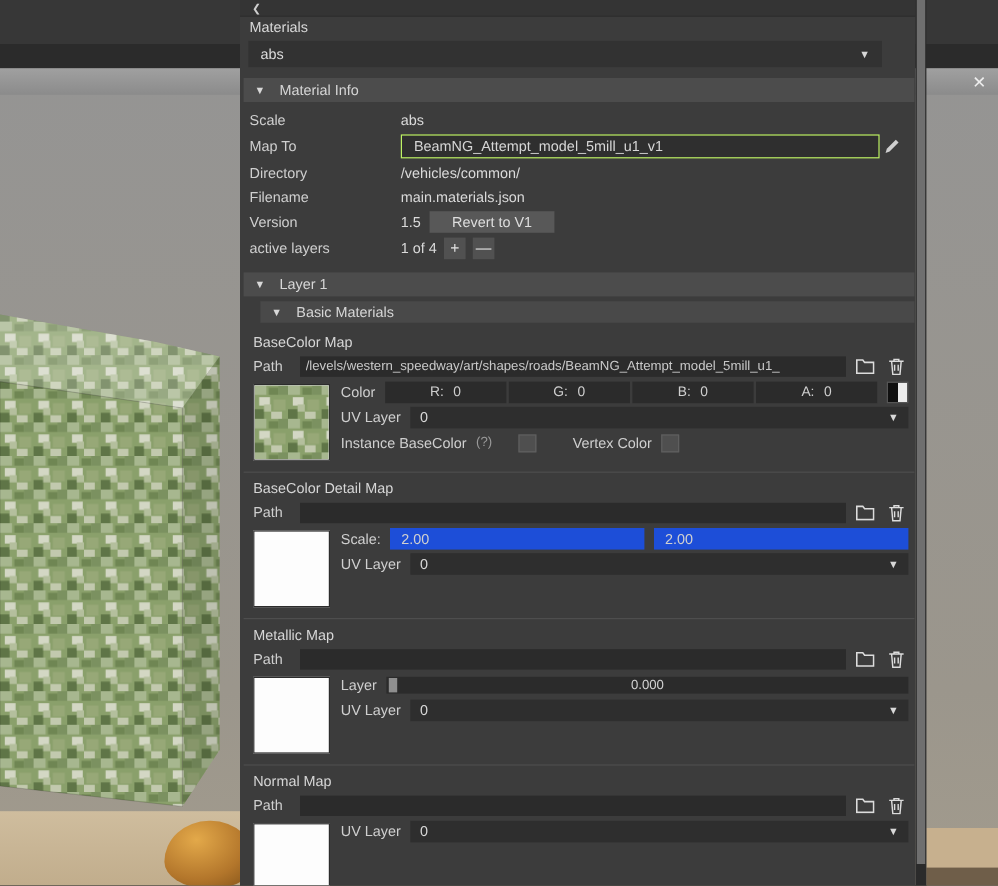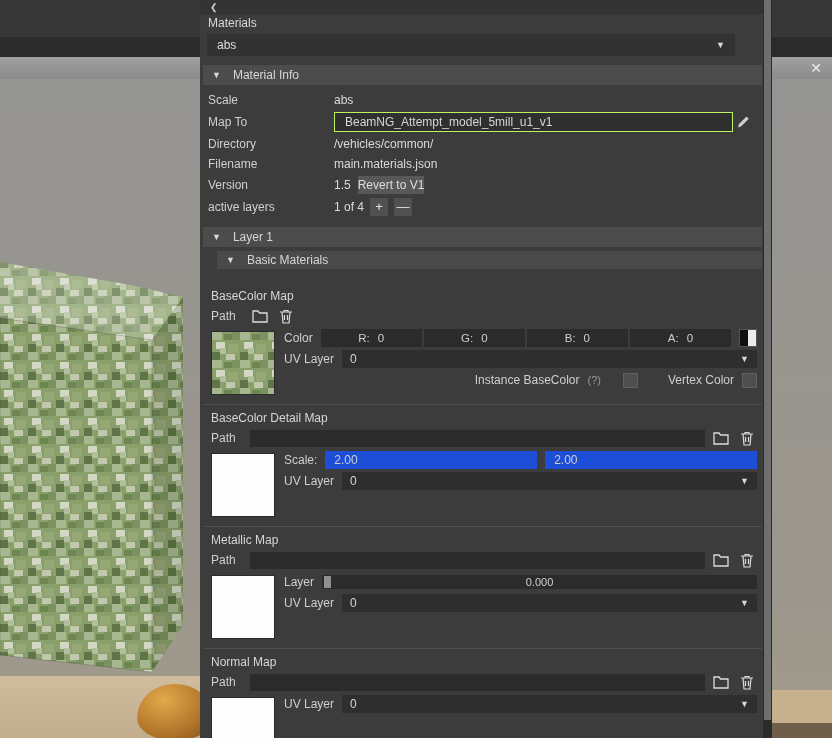--- a/index.html
+++ b/index.html
@@ -43,37 +43,37 @@
   .info-rows{margin-top:5px;margin-bottom:9px;}
   .info-row{display:flex;align-items:center;padding:0 10px 0 8px;height:20px;}
   .info-row.tall{height:24px;}
   .lbl{width:126px;flex:none;color:#cfcfcf;}
   .val{color:#dadada;}
   .mapto-input{flex:1;height:18px;background:#2f2f2f;border:1px solid #bef264;color:#d6d6d6;
                font-family:inherit;font-size:12px;padding:0 10px;min-width:0;}
   .icon-btn{width:20px;height:20px;flex:none;display:flex;align-items:center;
             justify-content:center;cursor:pointer;}
   .btn{height:18px;background:#585858;border:none;color:#dedede;font-family:inherit;
-       font-size:12px;padding:0 0;margin-left:7px;cursor:pointer;}
+       font-size:12px;padding:0 19px;margin-left:7px;cursor:pointer;}
   .sq-btn{width:18px;height:18px;background:#515151;border:none;color:#e2e2e2;font-size:13px;
           line-height:16px;margin-left:6px;cursor:pointer;display:flex;align-items:center;
           justify-content:center;font-family:inherit;}
 
   .map-section{padding:4px 5px 9px 8px;margin:0 1px 0 3px;border-top:1px solid #4e4e4e;}
-  .map-section.first{border-top:none;margin-top:14px;}
+  .map-section.first{border-top:none;margin-top:3px;}
   .map-title{height:18px;line-height:18px;color:#d6d6d6;}
   .path-row{display:flex;align-items:center;gap:6px;height:22px;}
   .path-lbl{flex:none;color:#cfcfcf;margin-right:8px;}
   .path-input{flex:1;height:17px;background:#2b2b2b;border:none;color:#c9c9c9;font-size:11px;
               padding:0 5px;font-family:inherit;min-width:0;}
   .map-body{display:flex;gap:9px;margin-top:4px;}
   .thumb{width:64px;height:64px;flex:none;background:#fdfdfd;border:1px solid #2c2c2c;
          box-sizing:border-box;overflow:hidden;cursor:pointer;}
   .map-controls{flex:1;display:flex;flex-direction:column;gap:7px;min-width:0;}
-  .ctrl-row{display:flex;align-items:center;gap:8px;height:14px;justify-content:flex-end;}
+  .ctrl-row{display:flex;align-items:center;gap:8px;height:14px;}
   .ctrl-lbl{flex:none;color:#cfcfcf;}
   .chan-wrap{display:flex;flex:1;gap:2px;}
   .chan{flex:1;height:18px;background:#2b2b2b;display:flex;align-items:center;
         justify-content:center;gap:8px;font-size:11.5px;color:#cfcfcf;cursor:text;}
   .swatch{width:18px;height:18px;flex:none;border:1px solid #555;box-sizing:border-box;
           background:linear-gradient(90deg,#101010 50%,#ececec 50%);cursor:pointer;}
   .dropdown{flex:1;height:18px;background:#2e2e2e;display:flex;align-items:center;
             padding:0 8px;color:#d8d8d8;cursor:pointer;min-width:0;}
   .dropdown .dd-val{flex:1;}
   .checkbox{width:15px;height:15px;flex:none;background:#4f4f4f;border:1px solid #5f5f5f;
@@ -188,20 +188,21 @@
 
     <div class="sub-header">
       <span class="tri">▼</span>
       <span>Basic Materials</span>
     </div>
 
     <div class="map-section first">
       <div class="map-title">BaseColor Map</div>
       <div class="path-row">
         <span class="path-lbl">Path</span>
+        <input class="path-input" value="/levels/western_speedway/art/shapes/roads/BeamNG_Attempt_model_5mill_u1_" style="">
         <span class="icon-btn">
           <svg width="16" height="14" viewBox="0 0 16 14">
               <path d="M1 2 h5 l1.5 2 H15 v9 H1 Z" fill="none" stroke="#dcdcdc" stroke-width="1.3"></path>
             </svg>
         </span>
         <span class="icon-btn">
           <svg width="14" height="15" viewBox="0 0 14 15">
               <path d="M1 3 h12 M5 3 V1.5 h4 V3 M3 3 l1 11 h6 l1 -11 M5.5 6 v5 M8.5 6 v5" stroke="#dcdcdc" stroke-width="1.2" fill="none"></path>
             </svg>
         </span>

